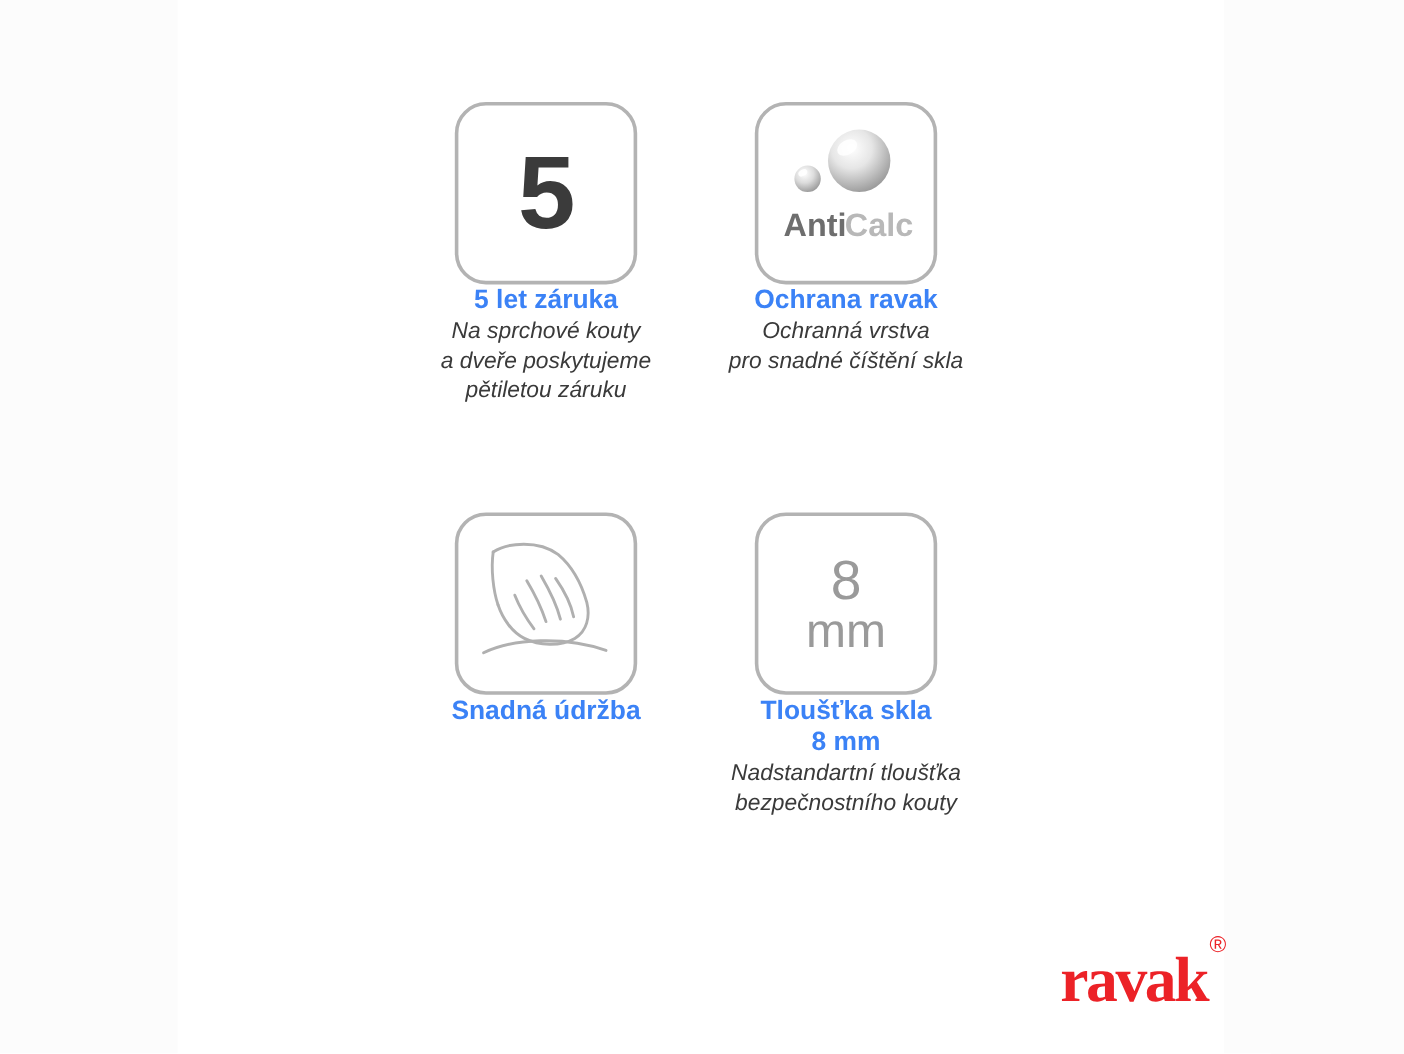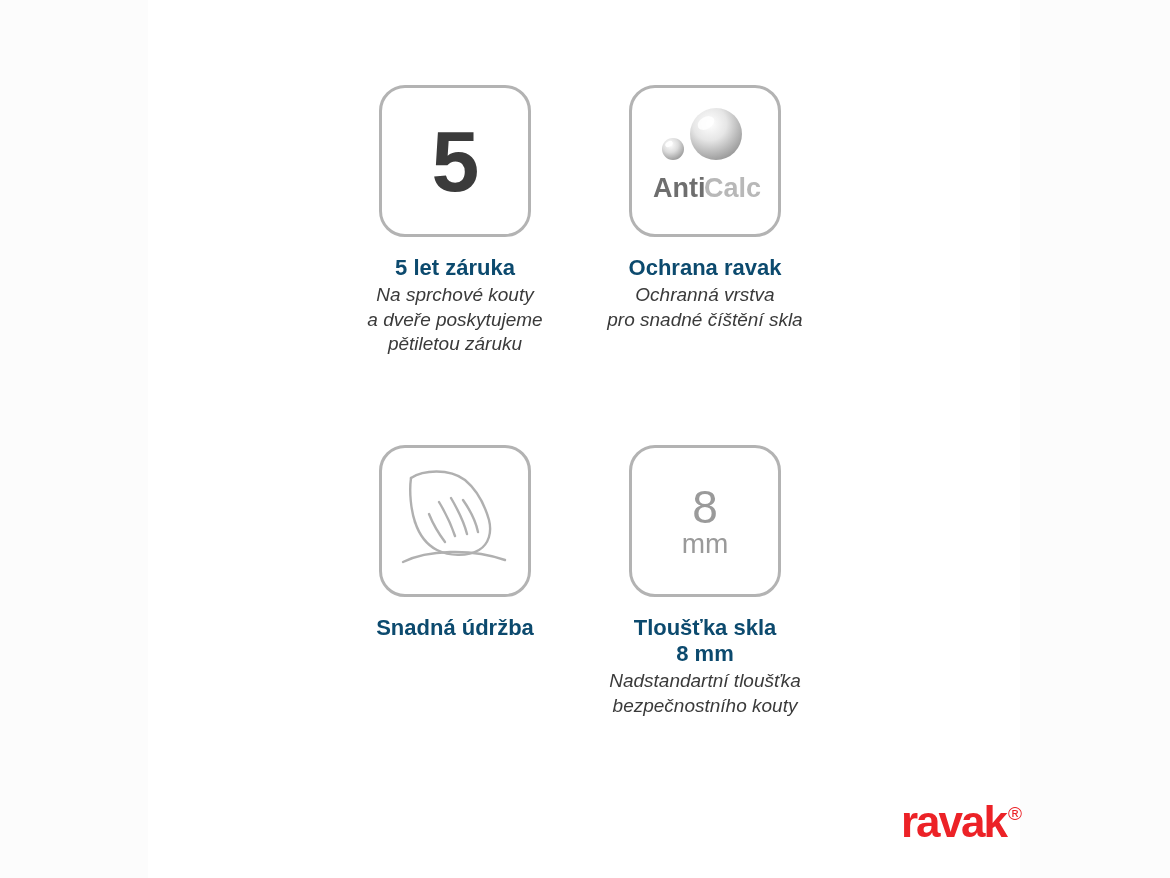--- a/index.html
+++ b/index.html
@@ -84,30 +84,29 @@
     align-items: center;
     justify-content: center;
     color: #9a9a9a;
     line-height: 1.0;
   }
   .mm-num {
     font-size: 46px;
     font-weight: normal;
   }
   .mm-unit {
-    font-size: 28px;
+    font-size: 40px;
     font-weight: normal;
     margin-top: 0;
   }
 
   .feature-title {
-    margin-top: 18px;
     font-size: 22px;
     font-weight: bold;
-    color: #0c4a6e;
+    color: #3b82f6;
     line-height: 1.18;
     white-space: pre-line;
   }
   .feature-desc {
     margin-top: 2px;
     font-size: 19px;
     font-weight: normal;
     color: #3a3a3a;
     line-height: 1.3;
     white-space: pre-line;
@@ -116,25 +115,26 @@
 
   .brand {
     position: absolute;
     right: 148px;
     bottom: 34px;
     display: flex;
     align-items: flex-start;
     color: #ec2227;
   }
   .brand-word {
-    font-size: 44px;
+    font-size: 53px;
     font-weight: bold;
     letter-spacing: -2px;
     line-height: 1;
-    font-family: Liberation Sans, sans-serif;
+    font-family: Liberation Serif, serif;
+    margin-top: 17px;
   }
   .brand-reg {
     font-size: 19px;
     line-height: 1;
     margin-top: 4px;
     margin-left: 2px;
   }
 </style>
 </head>
 <body>

